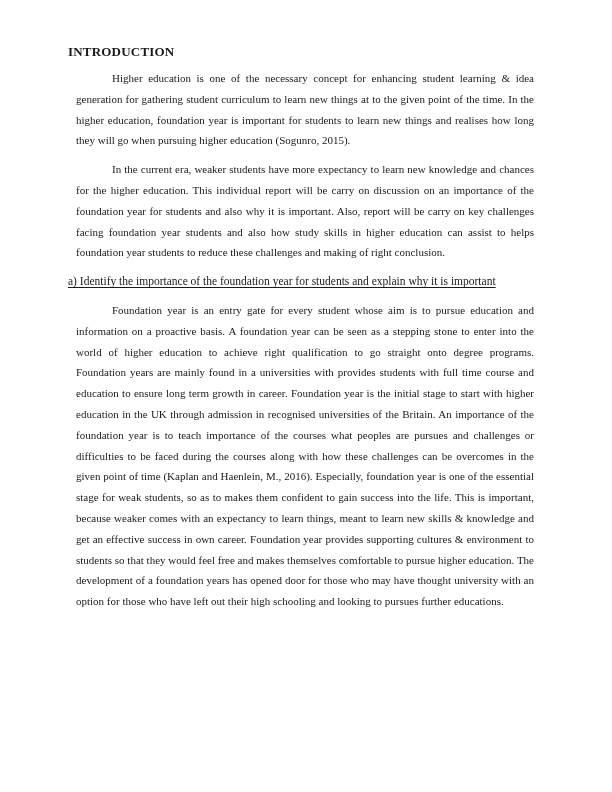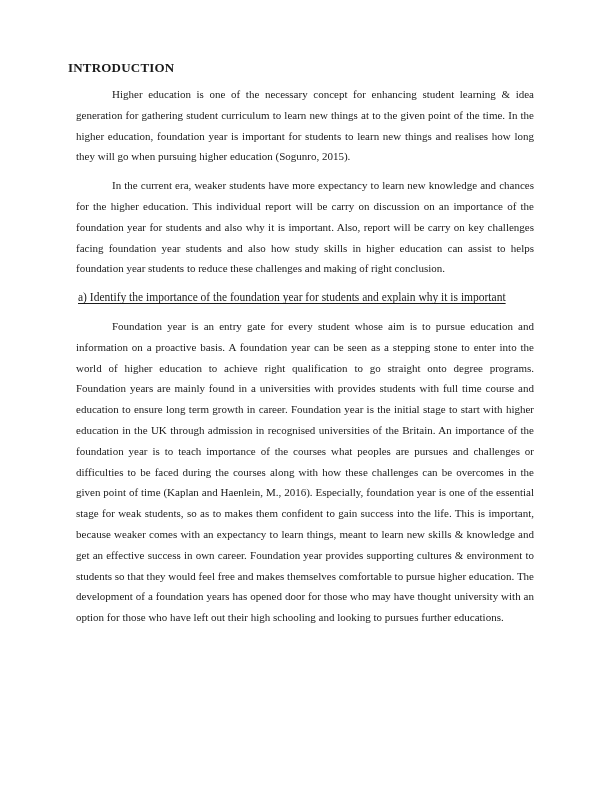--- a/index.html
+++ b/index.html
@@ -7,21 +7,21 @@
     padding: 0;
     background: #ffffff;
   }
   .page {
     position: relative;
     width: 612px;
     height: 704px;
     margin: 0 auto;
     background: #ffffff;
     box-sizing: border-box;
-    padding: 60px 70px 40px 68px;
+    padding: 44px 70px 40px 68px;
     font-family: "Liberation Serif", "DejaVu Serif", serif;
     color: #1a1a1a;
     overflow: hidden;
   }
   .section-heading {
     font-size: 13px;
     font-weight: bold;
     margin: 0 0 9px 0;
     line-height: 15px;
     letter-spacing: 0.2px;
@@ -31,21 +31,21 @@
     margin-bottom: 15px;
   }
   .body-paragraph {
     margin: 8px;
     font-size: 11px;
     line-height: 20.8px;
     text-align: justify;
     text-indent: 36px;
   }
   .subheading {
-    margin: 0 0 2px 10px;
+    margin: 0 0 2px 0;
     font-size: 11.5px;
     font-weight: normal;
     line-height: 20.8px;
     text-decoration: underline;
     text-underline-offset: 2px;
   }
 </style>
 </head>
 <body>
 

